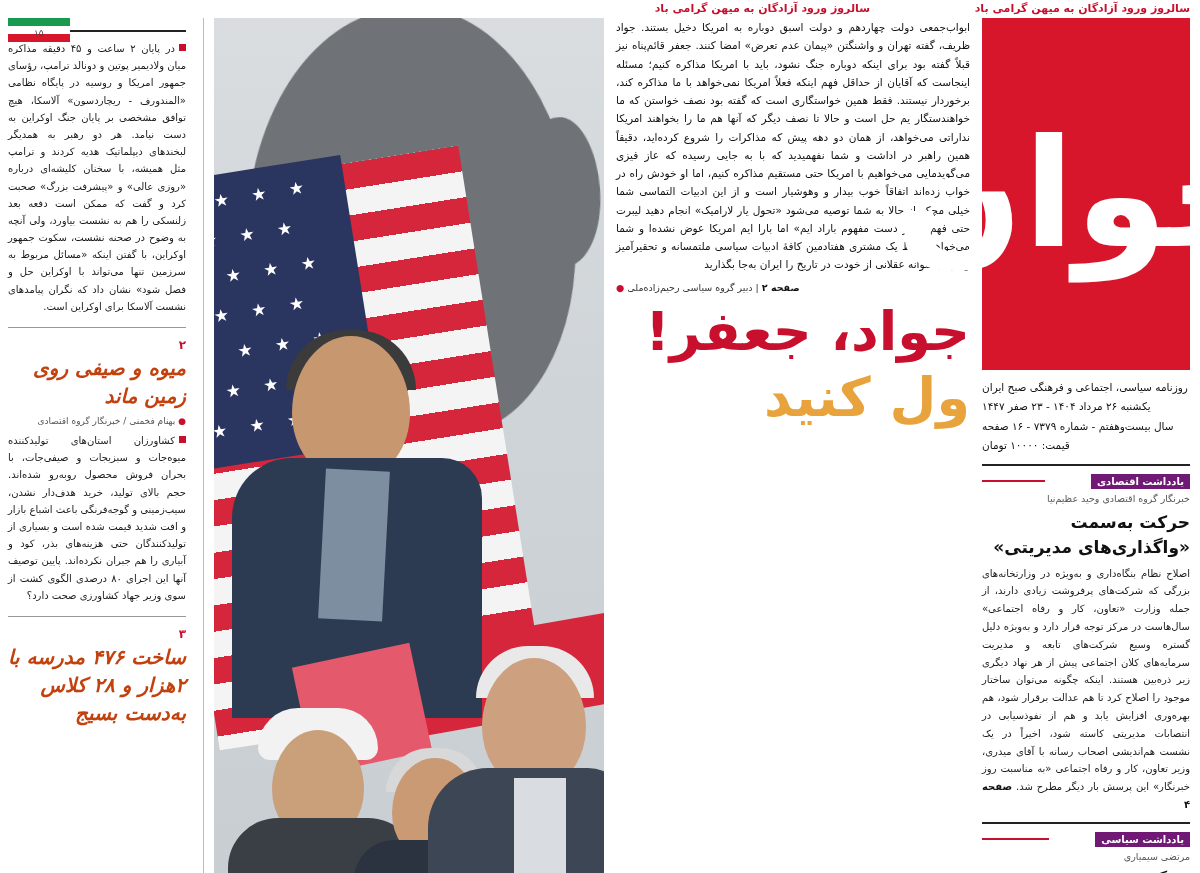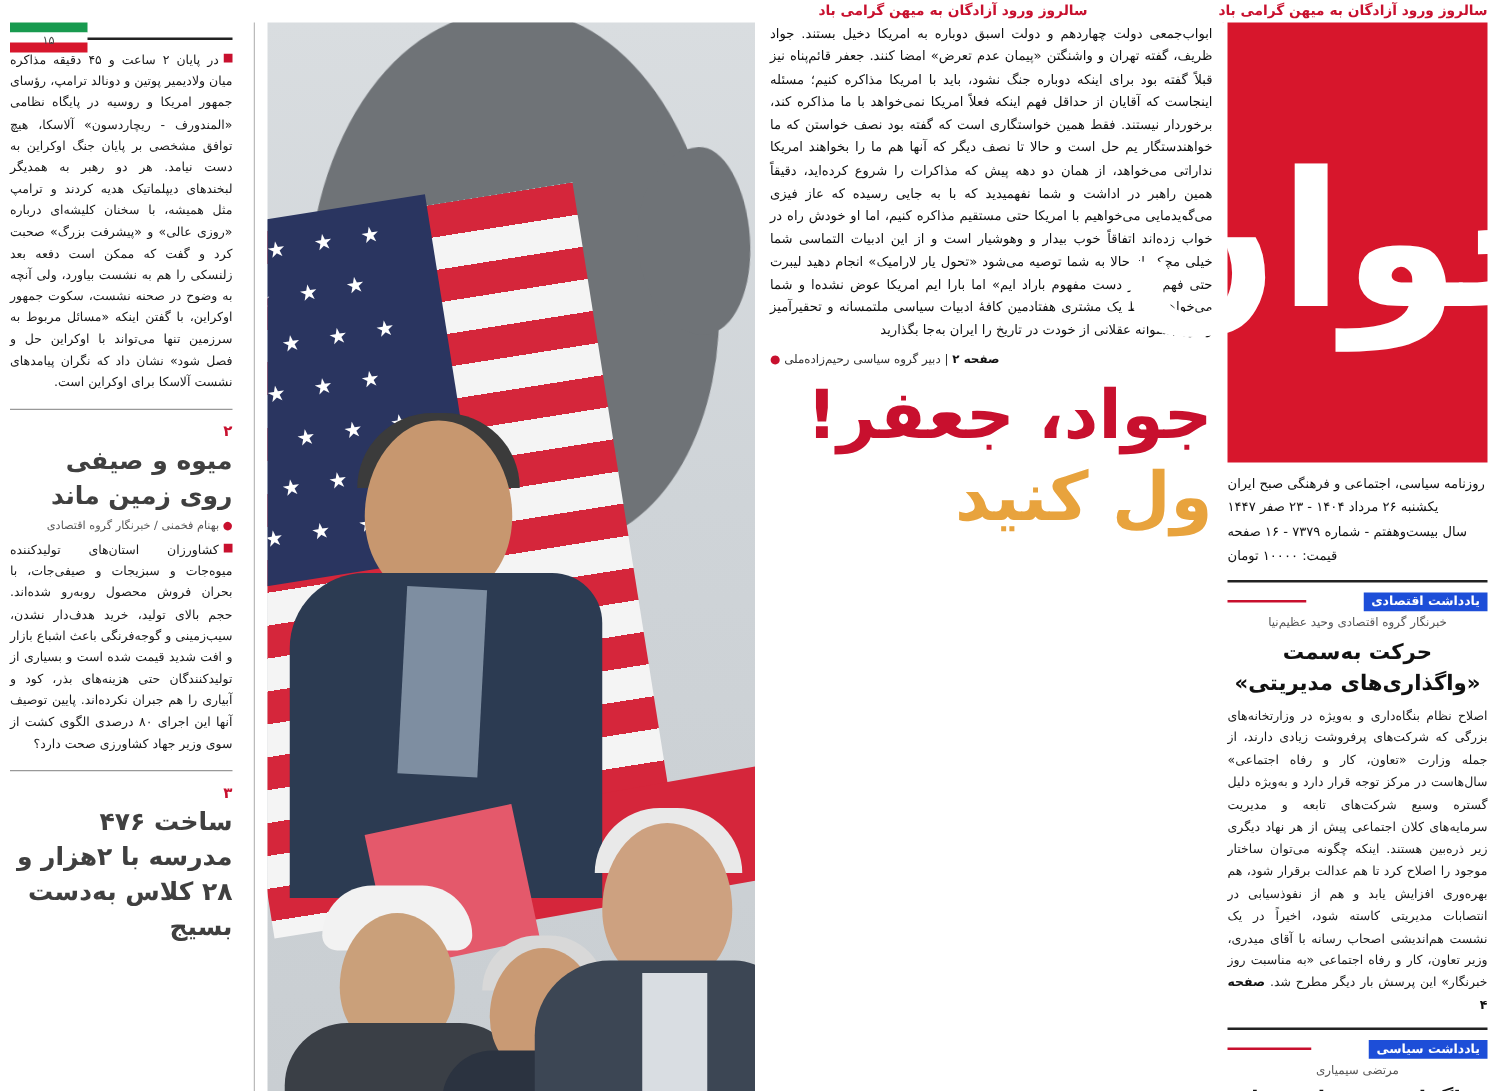--- a/index.html
+++ b/index.html
@@ -65,22 +65,23 @@
   .sq {
     display: inline-block; width: 7px; height: 7px; background: #c8102e;
     margin-left: 4px; vertical-align: 1px;
   }
   .secnum {
     text-align: right; color: #c8102e; font-size: 12px; font-weight: bold;
     margin: 10px 0 2px 0;
   }
   .sub-head {
     text-align: right; direction: rtl;
-    font-size: 20px; line-height: 1.4; font-weight: bold; color: #404040;
+    font-size: 20px; line-height: 1.4; font-weight: bold; color: #c2410c;
     margin-bottom: 6px;
+    font-style: italic;
   }
   .byline {
     text-align: right; direction: rtl; font-size: 9px; color: #555;
     margin: 4px 0 6px 0;
   }
   .byline .dot { color: #c8102e; }
 
   
   .center {
     position: absolute; top: 18px; left: 214px; width: 756px; height: 855px;
@@ -234,33 +235,33 @@
   .mast-meta {
     text-align: left; direction: rtl; font-size: 10.5px; line-height: 1.85;
     color: #111; margin-top: 8px;
   }
   .divline { height: 2px; background: #222; margin: 8px 0; }
   .kicker {
     display: flex; align-items: center; justify-content: flex-start;
     direction: rtl; gap: 6px; margin: 6px 0 4px 0;
   }
   .kicker .tag {
-    background: #1d4ed8; color: #fff; font-size: 10px; font-weight: bold;
+    background: #701a75; color: #fff; font-size: 10px; font-weight: bold;
     padding: 2px 6px;
     margin-left: 40px;
   }
   .kicker .bar {
     flex: 1; height: 2px; background: #c8102e;
   }
   .col-head {
-    text-align: center; direction: rtl; font-size: 17px; font-weight: bold;
+    text-align: right; direction: rtl; font-size: 17px; font-weight: bold;
     line-height: 1.5; color: #111; margin: 6px 0 4px 0;
   }
   .col-byline {
-    text-align: center; direction: rtl; font-size: 9.5px; color: #555; margin-bottom: 6px;
+    direction: rtl; font-size: 9.5px; color: #555; margin-bottom: 6px;
   }
   .col-txt {
     text-align: justify; direction: rtl; font-size: 10px; line-height: 1.78; color: #1a1a1a;
   }
   .page-ref { color: #111; font-weight: bold; }
 
   
   .vsep {
     position: absolute; top: 18px; width: 1px; height: 855px; background: #bbb;
   }

